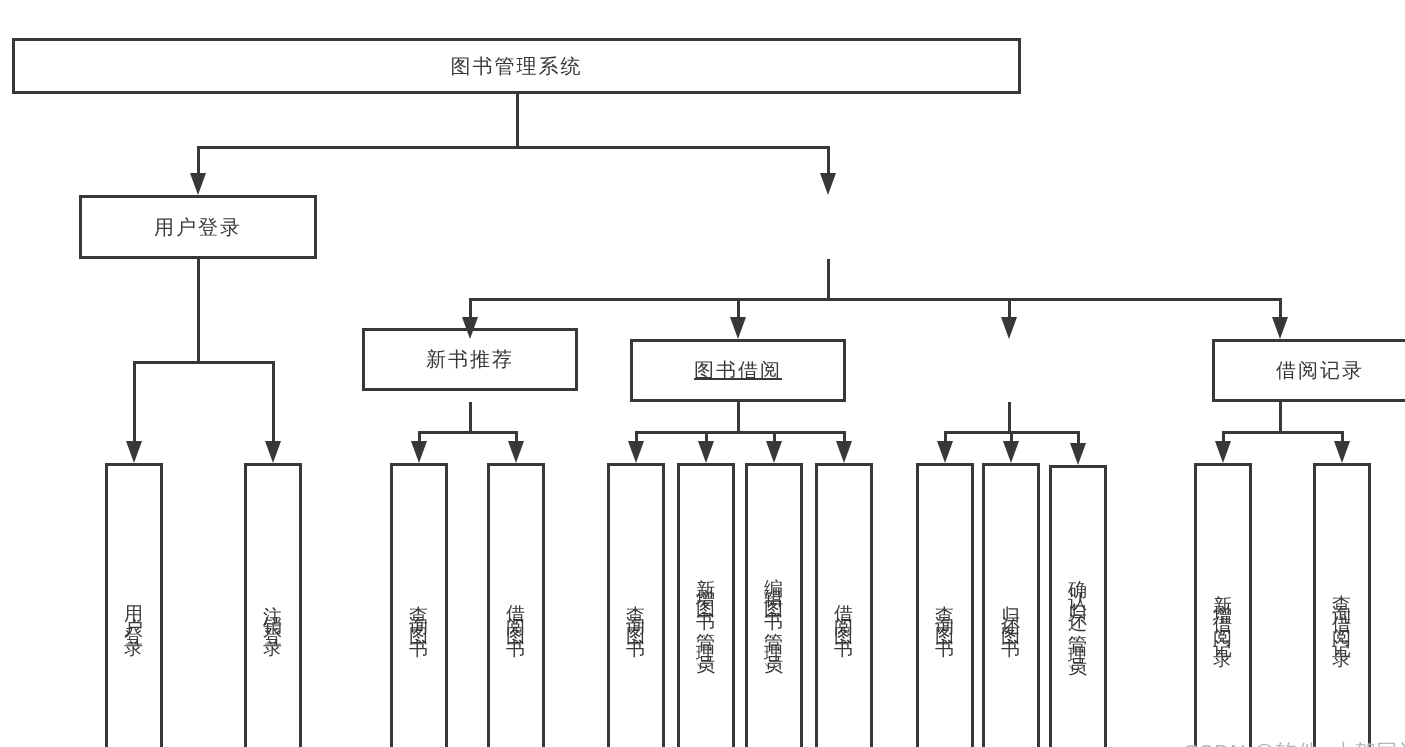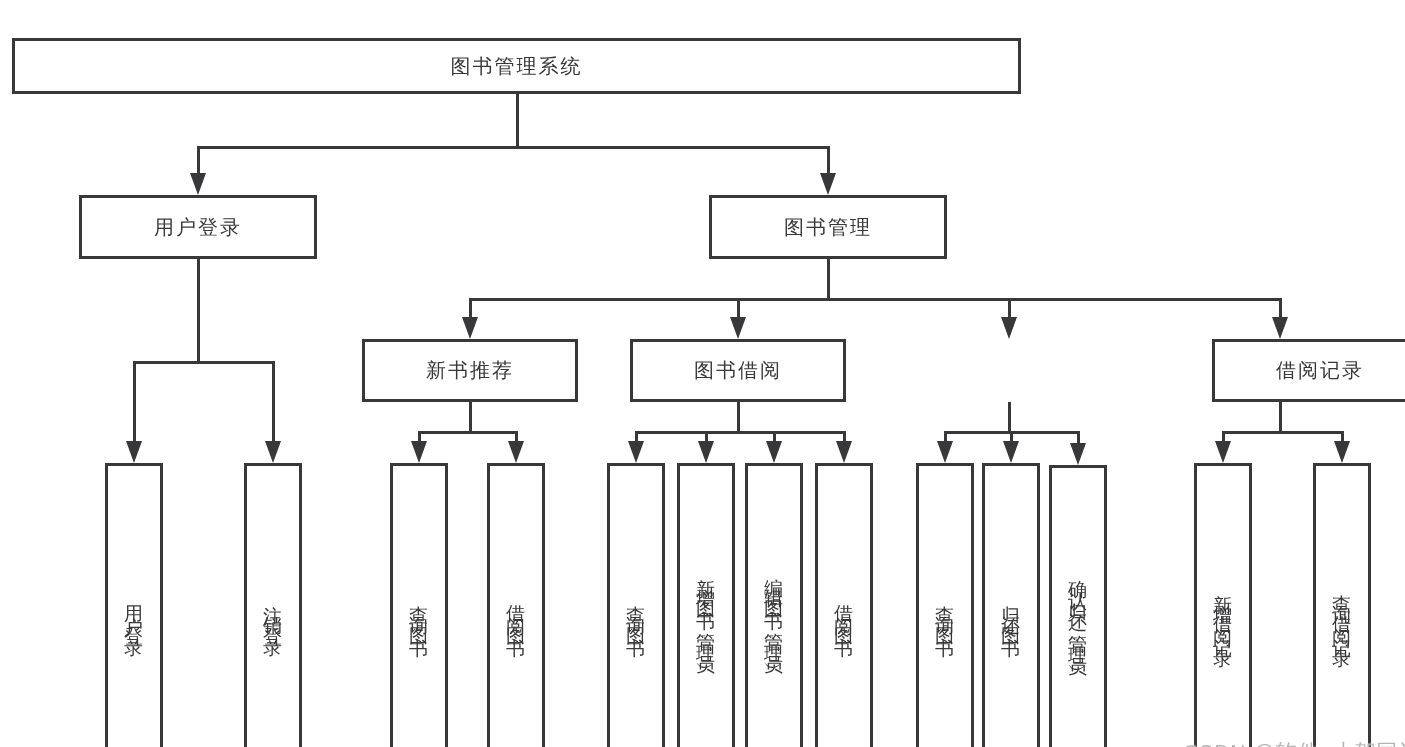--- a/index.html
+++ b/index.html
@@ -31,24 +31,23 @@
   }
 </style>
 </head>
 <body>
 
 <div class="canvas">
 
   <div class="node" style="left:12px;top:12px;width:1009px;height:56px;">图书管理系统</div>
 
   <div class="node" style="left:79px;top:169px;width:238px;height:64px;">用户登录</div>
-  <div class="node" style="left:709px;top:169px;width:238px;height:64px;">图书管理</div>
 
-  <div class="node" style="left:362px;top:313px;width:216px;height:63px;">新书推荐</div>
-  <div class="node" style="left:630px;top:313px;width:216px;height:63px;">图书借阅</div>
+  <div class="node" style="left:362px;top:302px;width:216px;height:63px;">新书推荐</div>
+  <div class="node" style="left:630px;top:313px;width:216px;height:63px;text-decoration:underline;">图书借阅</div>
   <div class="node" style="left:1212px;top:313px;width:216px;height:63px;">借阅记录</div>
 
   <div class="node leaf" style="left:105px;top:437px;width:58px;height:298px;">
     <span>用户登录</span>
     </div>
   <div class="node leaf" style="left:244px;top:437px;width:58px;height:298px;">
     <span>注销登录</span>
     </div>
 
   <div class="node leaf" style="left:390px;top:437px;width:58px;height:298px;">

